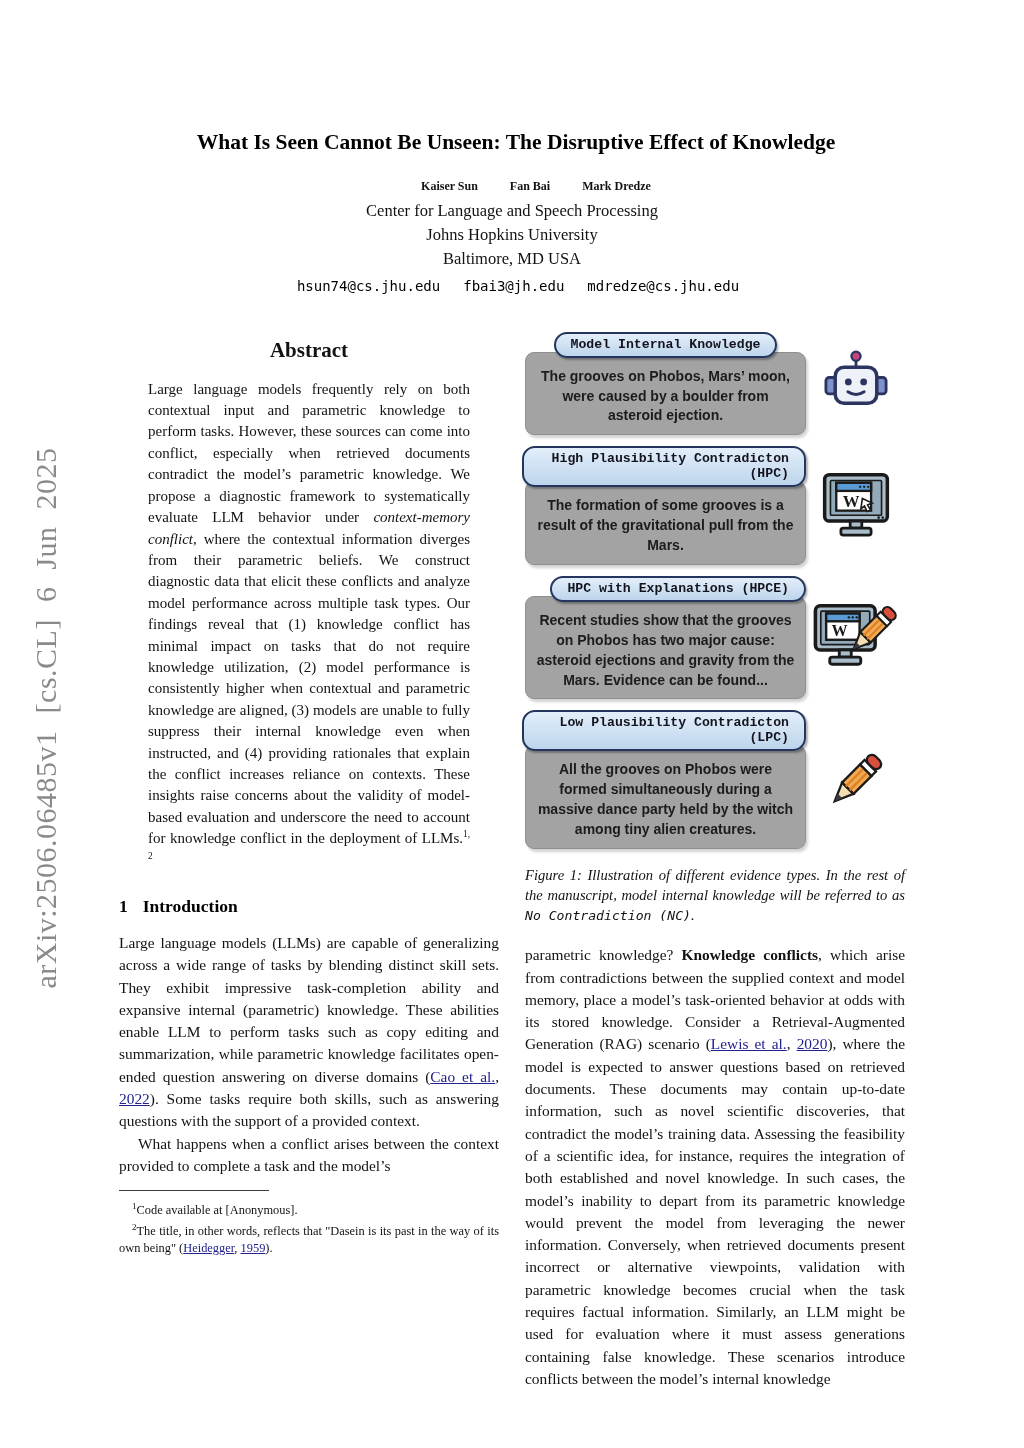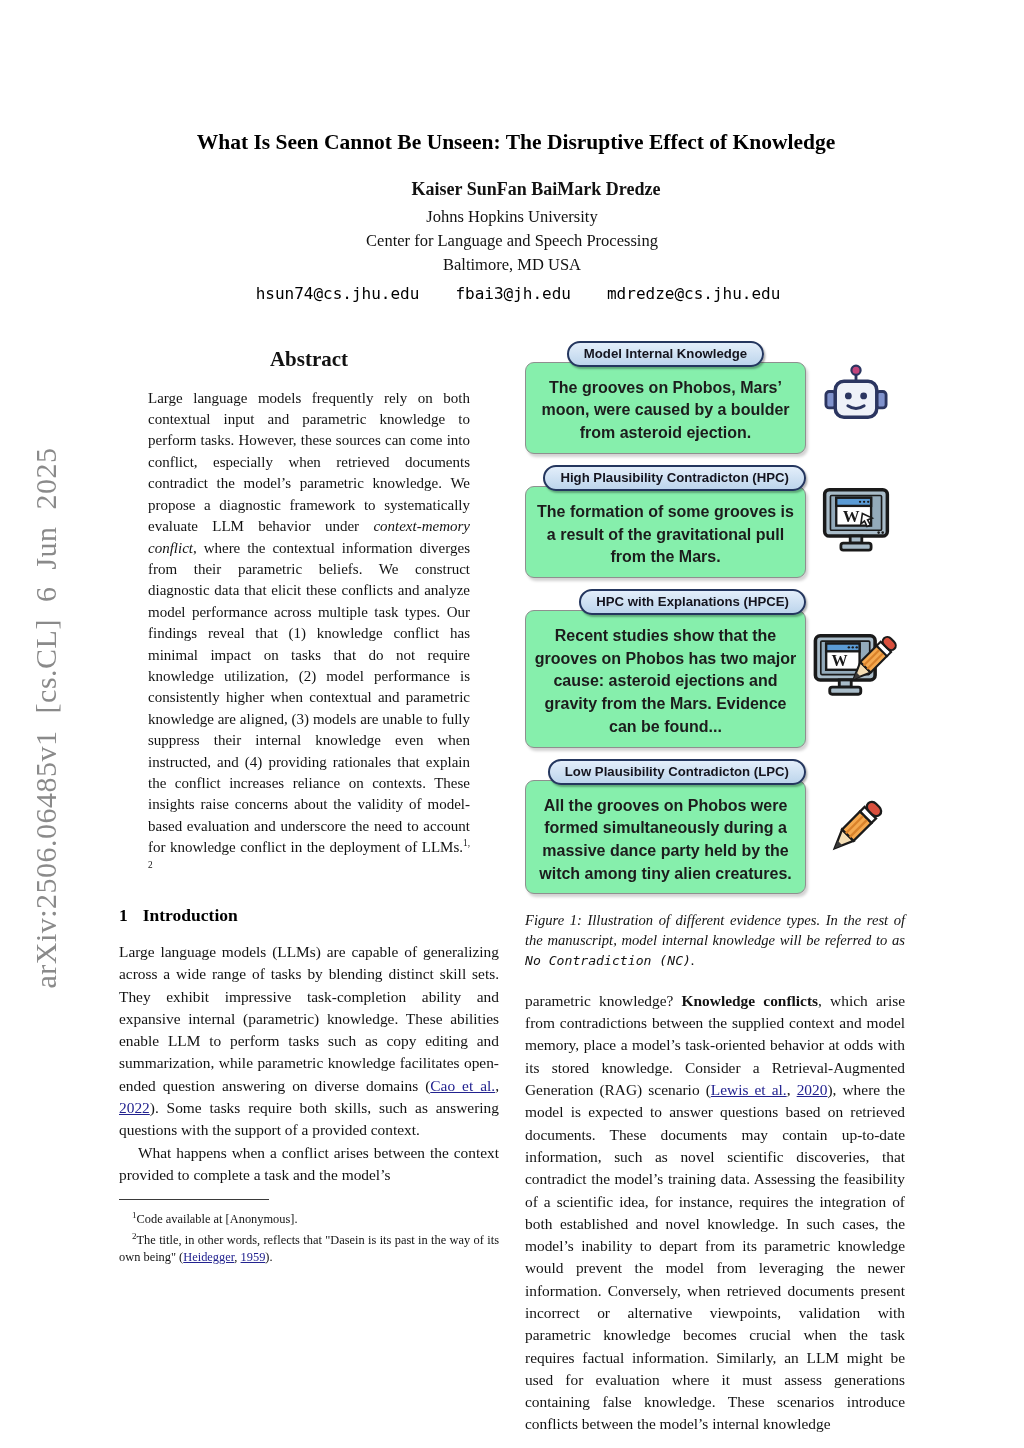--- a/index.html
+++ b/index.html
@@ -35,32 +35,33 @@
     font-size: 21.5px;
     font-weight: bold;
     line-height: 1.38;
     color: #000;
     padding-left: 8px;
   }
   .authors {
     margin-top: 21px;
     display: flex;
     justify-content: center;
-    font-size: 18px;
+    gap: 32px;
+    font-size: 12px;
     font-weight: bold;
     padding-left: 48px;
   }
   .affiliation { margin-top: 5px; font-size: 16.5px; line-height: 24px; }
   .emails {
     margin-top: 7px;
     display: flex;
     justify-content: center;
-    gap: 36px;
+    gap: 23px;
     font-family: "DejaVu Sans Mono", monospace;
-    font-size: 16px;
+    font-size: 14px;
     color: #000;
     padding-left: 12px;
   }
 
   
   .columns {
     display: flex;
     gap: 26px;
     margin: 38px 119px 0 119px;
   }
@@ -128,37 +129,37 @@
   .fig-label-line.center { text-align: center; }
   .fig-label {
     display: inline-block;
     margin-bottom: -11px;
     margin-left: -3px;
     padding: 3px 15px 4px 15px;
     background: linear-gradient(#e3eefa, #bdd5ec);
     border: 2px solid #24365e;
     border-radius: 13px;
     box-shadow: 1.5px 2px 2px rgba(0,0,0,0.3);
-    font-family: Liberation Sans, sans-serif;
+    font-family: Liberation Mono, monospace;
     font-weight: bold;
     font-size: 13.2px;
     color: #14141e;
   }
   .fig-label-line.center .fig-label { margin-left: 0; }
   .fig-box {
     position: relative;
     z-index: 1;
     border: 1.5px solid #8f8f8f;
     border-radius: 9px;
-    background: #86efac;
+    background: #a3a3a3;
     box-shadow: 2px 3px 3px rgba(0,0,0,0.18);
     padding: 14px 8px 8px 8px;
     font-family: "Liberation Sans", sans-serif;
     font-weight: bold;
-    font-size: 16px;
+    font-size: 14px;
     line-height: 1.42;
     text-align: center;
     color: #1c1c1c;
   }
   .figure-caption {
     margin-top: 17px;
     font-size: 14.6px;
     line-height: 19.8px;
     text-align: justify;
     font-style: italic;
@@ -173,22 +174,22 @@
   <div class="arxiv-banner">arXiv:2506.06485v1 [cs.CL] 6 Jun 2025</div>
 
   <div class="header">
     <h1 class="title"><span>What Is Seen Cannot Be Unseen: The Disruptive Effect of Knowledge</span><br></h1>
     <div class="authors">
       <span>Kaiser Sun</span>
       <span>Fan Bai</span>
       <span>Mark Dredze</span>
     </div>
     <div class="affiliation">
+      <div>Center for Language and Speech Processing</div>
       <div>Johns Hopkins University</div>
-      <div>Center for Language and Speech Processing</div>
       <div>Baltimore, MD USA</div>
     </div>
     <div class="emails">
       <span>hsun74@cs.jhu.edu</span>
       <span>fbai3@jh.edu</span>
       <span>mdredze@cs.jhu.edu</span>
     </div>
   </div>
 
   <div class="columns">

